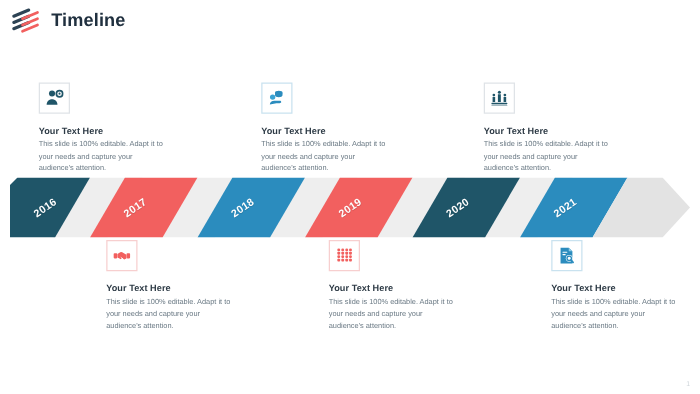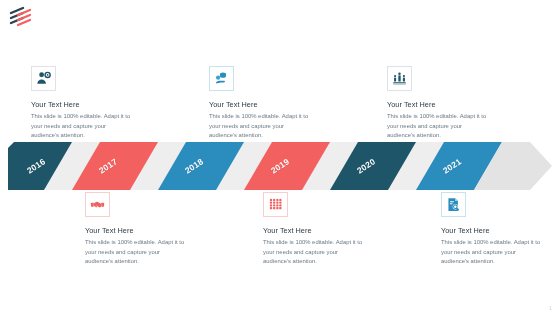--- a/index.html
+++ b/index.html
@@ -71,21 +71,21 @@
     box-sizing: border-box;
     display: flex;
     align-items: center;
     justify-content: center;
     background: #fff;
   }
   .icon-box svg { display: block; }
   .block-title {
     margin-top: 9px;
     font-size: 7.3px;
-    font-weight: normal;
+    font-weight: bold;
     color: #2d3a45;
     letter-spacing: .05px;
   }
   .block-body {
     margin-top: 3px;
     font-size: 5.9px;
     line-height: 1.62;
     color: #6b7a85;
     width: 104px;
   }
@@ -120,20 +120,21 @@
       <g stroke-linecap="round">
         <line x1="3" y1="7" x2="15" y2="2" stroke="#2d4354" stroke-width="2.4"></line>
         <line x1="3" y1="12" x2="15" y2="7" stroke="#2d4354" stroke-width="2.4"></line>
         <line x1="3" y1="17" x2="15" y2="12" stroke="#2d4354" stroke-width="2.4"></line>
         <line x1="10" y1="9" x2="22" y2="4" stroke="#f2605f" stroke-width="2.2"></line>
         <line x1="10" y1="14" x2="22" y2="9" stroke="#f2605f" stroke-width="2.2"></line>
         <line x1="10" y1="19" x2="22" y2="14" stroke="#f2605f" stroke-width="2.2"></line>
       </g>
     </svg>
   </span>
+  <span class="page-title">Timeline</span>
 </div>
 
 <div class="band">
   <svg width="544" height="48" viewBox="0 0 544 48">
 
     <g>
       <polygon points="62,0 106,0 78,48 34,48" fill="#eeeeee"></polygon>
       <polygon points="148,0 192,0 164,48 120,48" fill="#eeeeee"></polygon>
       <polygon points="234,0 278,0 250,48 206,48" fill="#eeeeee"></polygon>
       <polygon points="320,0 364,0 336,48 292,48" fill="#eeeeee"></polygon>

